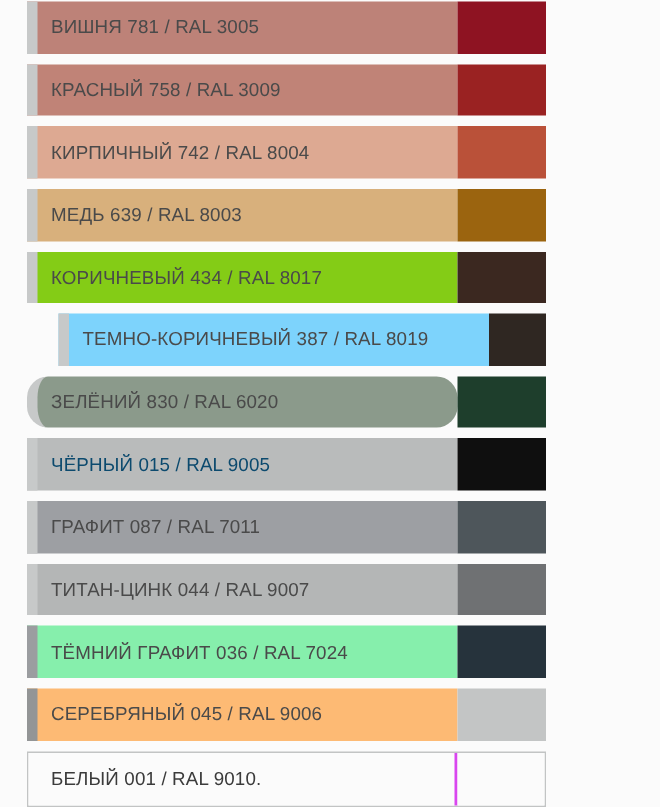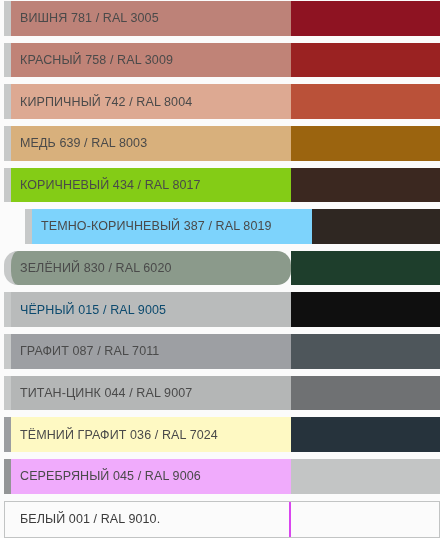--- a/index.html
+++ b/index.html
@@ -8,26 +8,26 @@
   }
   body {
     width: 440px;
     height: 538px;
     background: #fbfbfb;
     font-family: "Liberation Sans", sans-serif;
     overflow: hidden;
   }
 
   #palette-table {
-    width: 440px;
+    width: 364px;
     height: 538px;
     display: flex;
     flex-direction: column;
     box-sizing: border-box;
-    padding: 1px 0 0 4px;
+    padding: 1px 0 0 18px;
   }
 
   .color-row {
     display: flex;
     flex-direction: row;
     align-items: stretch;
     height: 37px;
     margin-bottom: 7px;
     box-sizing: border-box;
   }
@@ -136,27 +136,27 @@
       </div>
       <div class="row-swatch-cell" style="background: rgb(78, 86, 91);"></div>
     </div>
     <div class="color-row">
       <div class="row-label-cell" style="background: rgb(180, 182, 182); border-left-color: rgb(199, 201, 201);">
         <span class="row-label-text" style="color: rgb(74, 74, 74);">ТИТАН-ЦИНК 044 / RAL 9007</span>
       </div>
       <div class="row-swatch-cell" style="background: rgb(111, 113, 115);"></div>
     </div>
     <div class="color-row">
-      <div class="row-label-cell" style="background: #fef9c3; border-left-color: rgb(155, 157, 160);">
+      <div class="row-label-cell" style="background: #86efac; border-left-color: rgb(155, 157, 160);">
         <span class="row-label-text" style="color: rgb(74, 74, 74);">ТЁМНИЙ ГРАФИТ 036 / RAL 7024</span>
       </div>
       <div class="row-swatch-cell" style="background: rgb(38, 51, 60);"></div>
     </div>
     <div class="color-row">
-      <div class="row-label-cell" style="background: #f0abfc; border-left-color: rgb(147, 149, 150);">
+      <div class="row-label-cell" style="background: #fdba74; border-left-color: rgb(147, 149, 150);">
         <span class="row-label-text" style="color: rgb(74, 74, 74);">СЕРЕБРЯНЫЙ 045 / RAL 9006</span>
       </div>
       <div class="row-swatch-cell" style="background: rgb(195, 197, 197);"></div>
     </div>
     <div class="color-row white-row">
       <div class="row-label-cell" style="background: rgb(251, 251, 251);">
         <span class="row-label-text" style="color: rgb(59, 59, 59);">БЕЛЫЙ 001 / RAL 9010.</span>
       </div>
       <div class="row-swatch-cell" style="background: rgb(251, 251, 251);"></div>
     </div>

